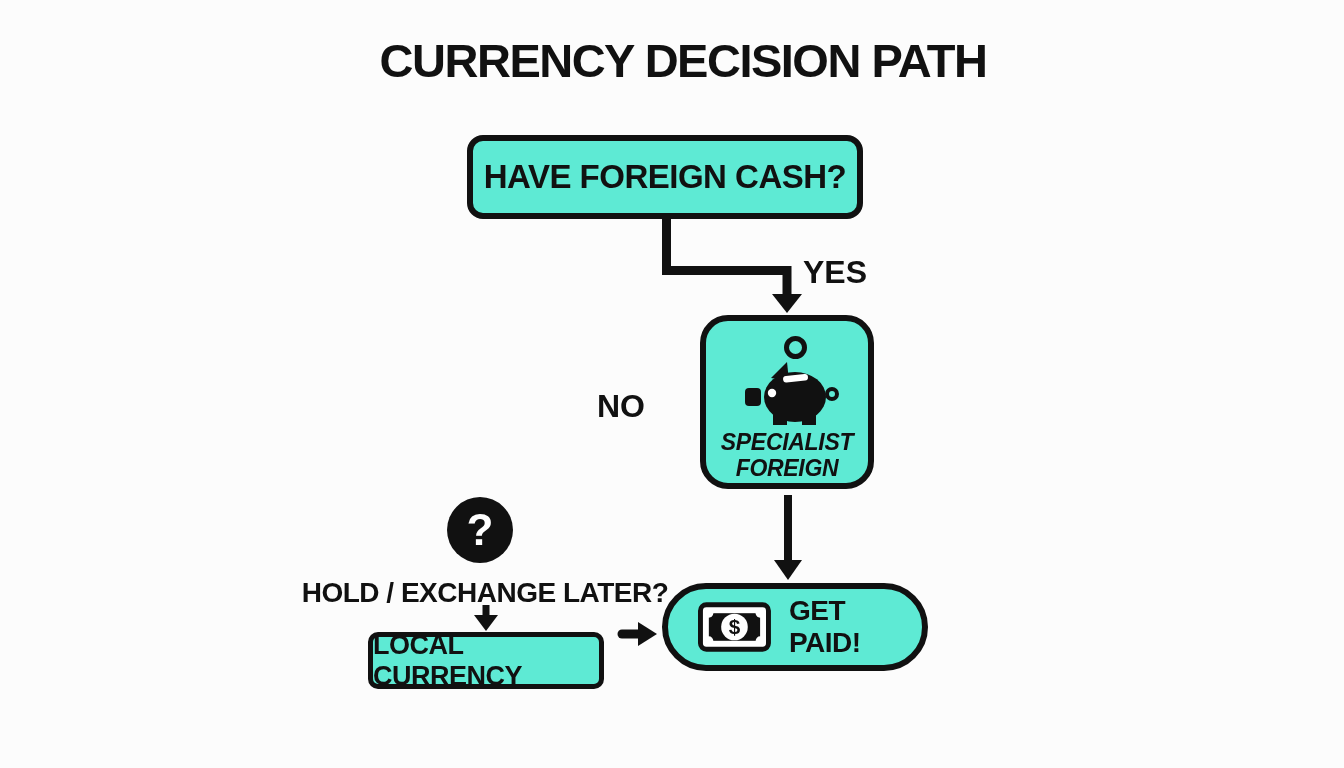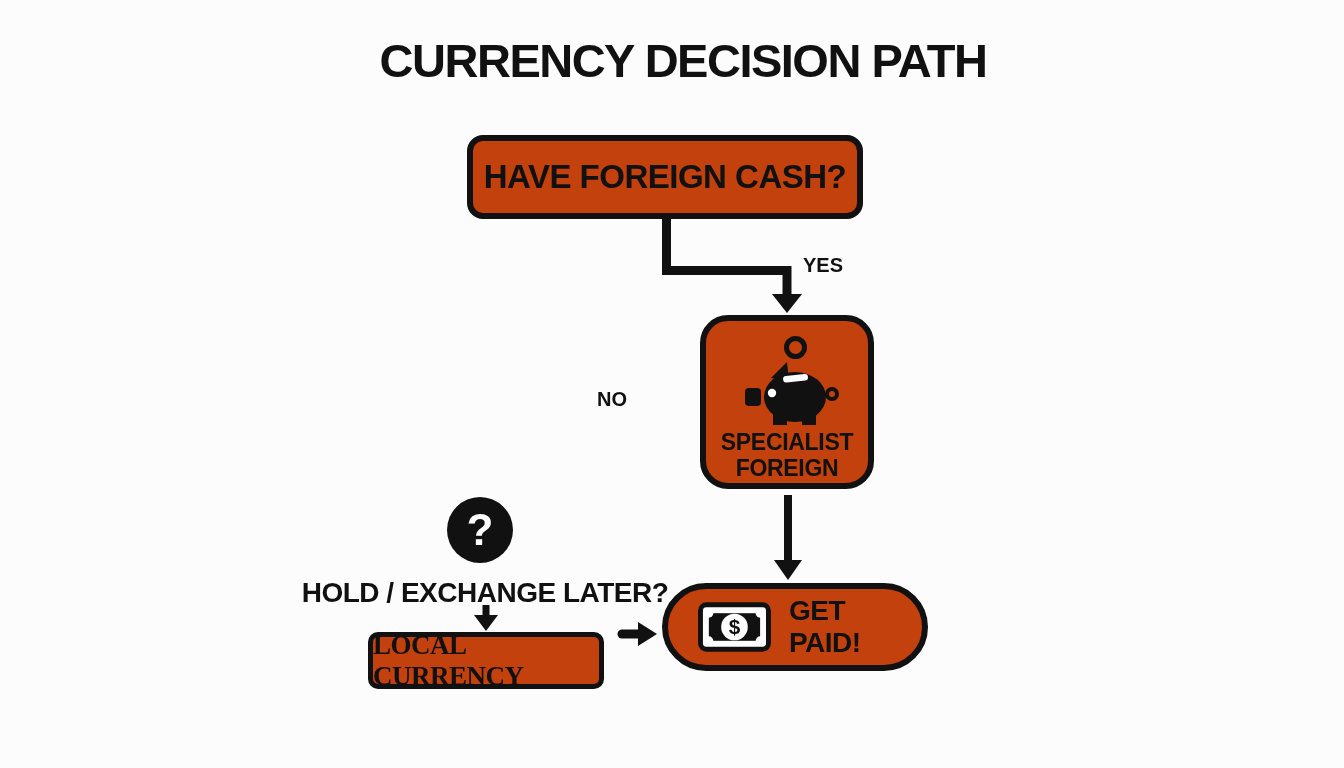--- a/index.html
+++ b/index.html
@@ -24,21 +24,21 @@
   }
   .connectors {
     position: absolute;
     left: 0; top: 0;
     width: 1344px;
     height: 768px;
     pointer-events: none;
   }
   .node {
     position: absolute;
-    background: #c2410c;
+    background: #5eead4;
     border: 6px solid #111111;
     box-sizing: border-box;
     display: flex;
     align-items: center;
     justify-content: center;
     font-weight: bold;
   }
   .q-box {
     left: 467px; top: 135px;
     width: 396px; height: 84px;
@@ -46,39 +46,40 @@
     font-size: 33px;
     letter-spacing: -0.5px;
   }
   .spec-box {
     left: 700px; top: 315px;
     width: 174px; height: 174px;
     border-radius: 28px;
     flex-direction: column;
     justify-content: flex-start;
     padding-top: 13px;
+    font-style: italic;
   }
   .coin-ring {
     width: 13px; height: 13px;
     border: 5.5px solid #111111;
     border-radius: 50%;
     margin: 2px 0 1px 16px;
   }
   .pig-svg { margin-left: 12px; }
   .spec-label {
     font-size: 23px;
     line-height: 26px;
     text-align: center;
     letter-spacing: -0.3px;
     margin-top: 3px;
   }
   .branch-label {
     position: absolute;
     font-weight: bold;
-    font-size: 20px;
+    font-size: 32px;
     white-space: nowrap;
   }
   .yes-label { left: 803px; top: 254px; }
   .no-label  { left: 597px; top: 388px; }
   .qmark-circle {
     position: absolute;
     left: 447px; top: 497px;
     width: 66px; height: 66px;
     background: #111111;
     border-radius: 50%;
@@ -98,21 +99,20 @@
     letter-spacing: -0.5px;
     white-space: nowrap;
   }
   .local-box {
     left: 368px; top: 632px;
     width: 236px; height: 57px;
     border-width: 5px;
     border-radius: 10px;
     font-size: 27px;
     letter-spacing: -0.5px;
-    font-family: Liberation Serif, serif;
   }
   .paid-box {
     left: 662px; top: 583px;
     width: 266px; height: 88px;
     border-radius: 44px;
     justify-content: flex-start;
     padding-left: 30px;
     gap: 18px;
   }
   .paid-label {

